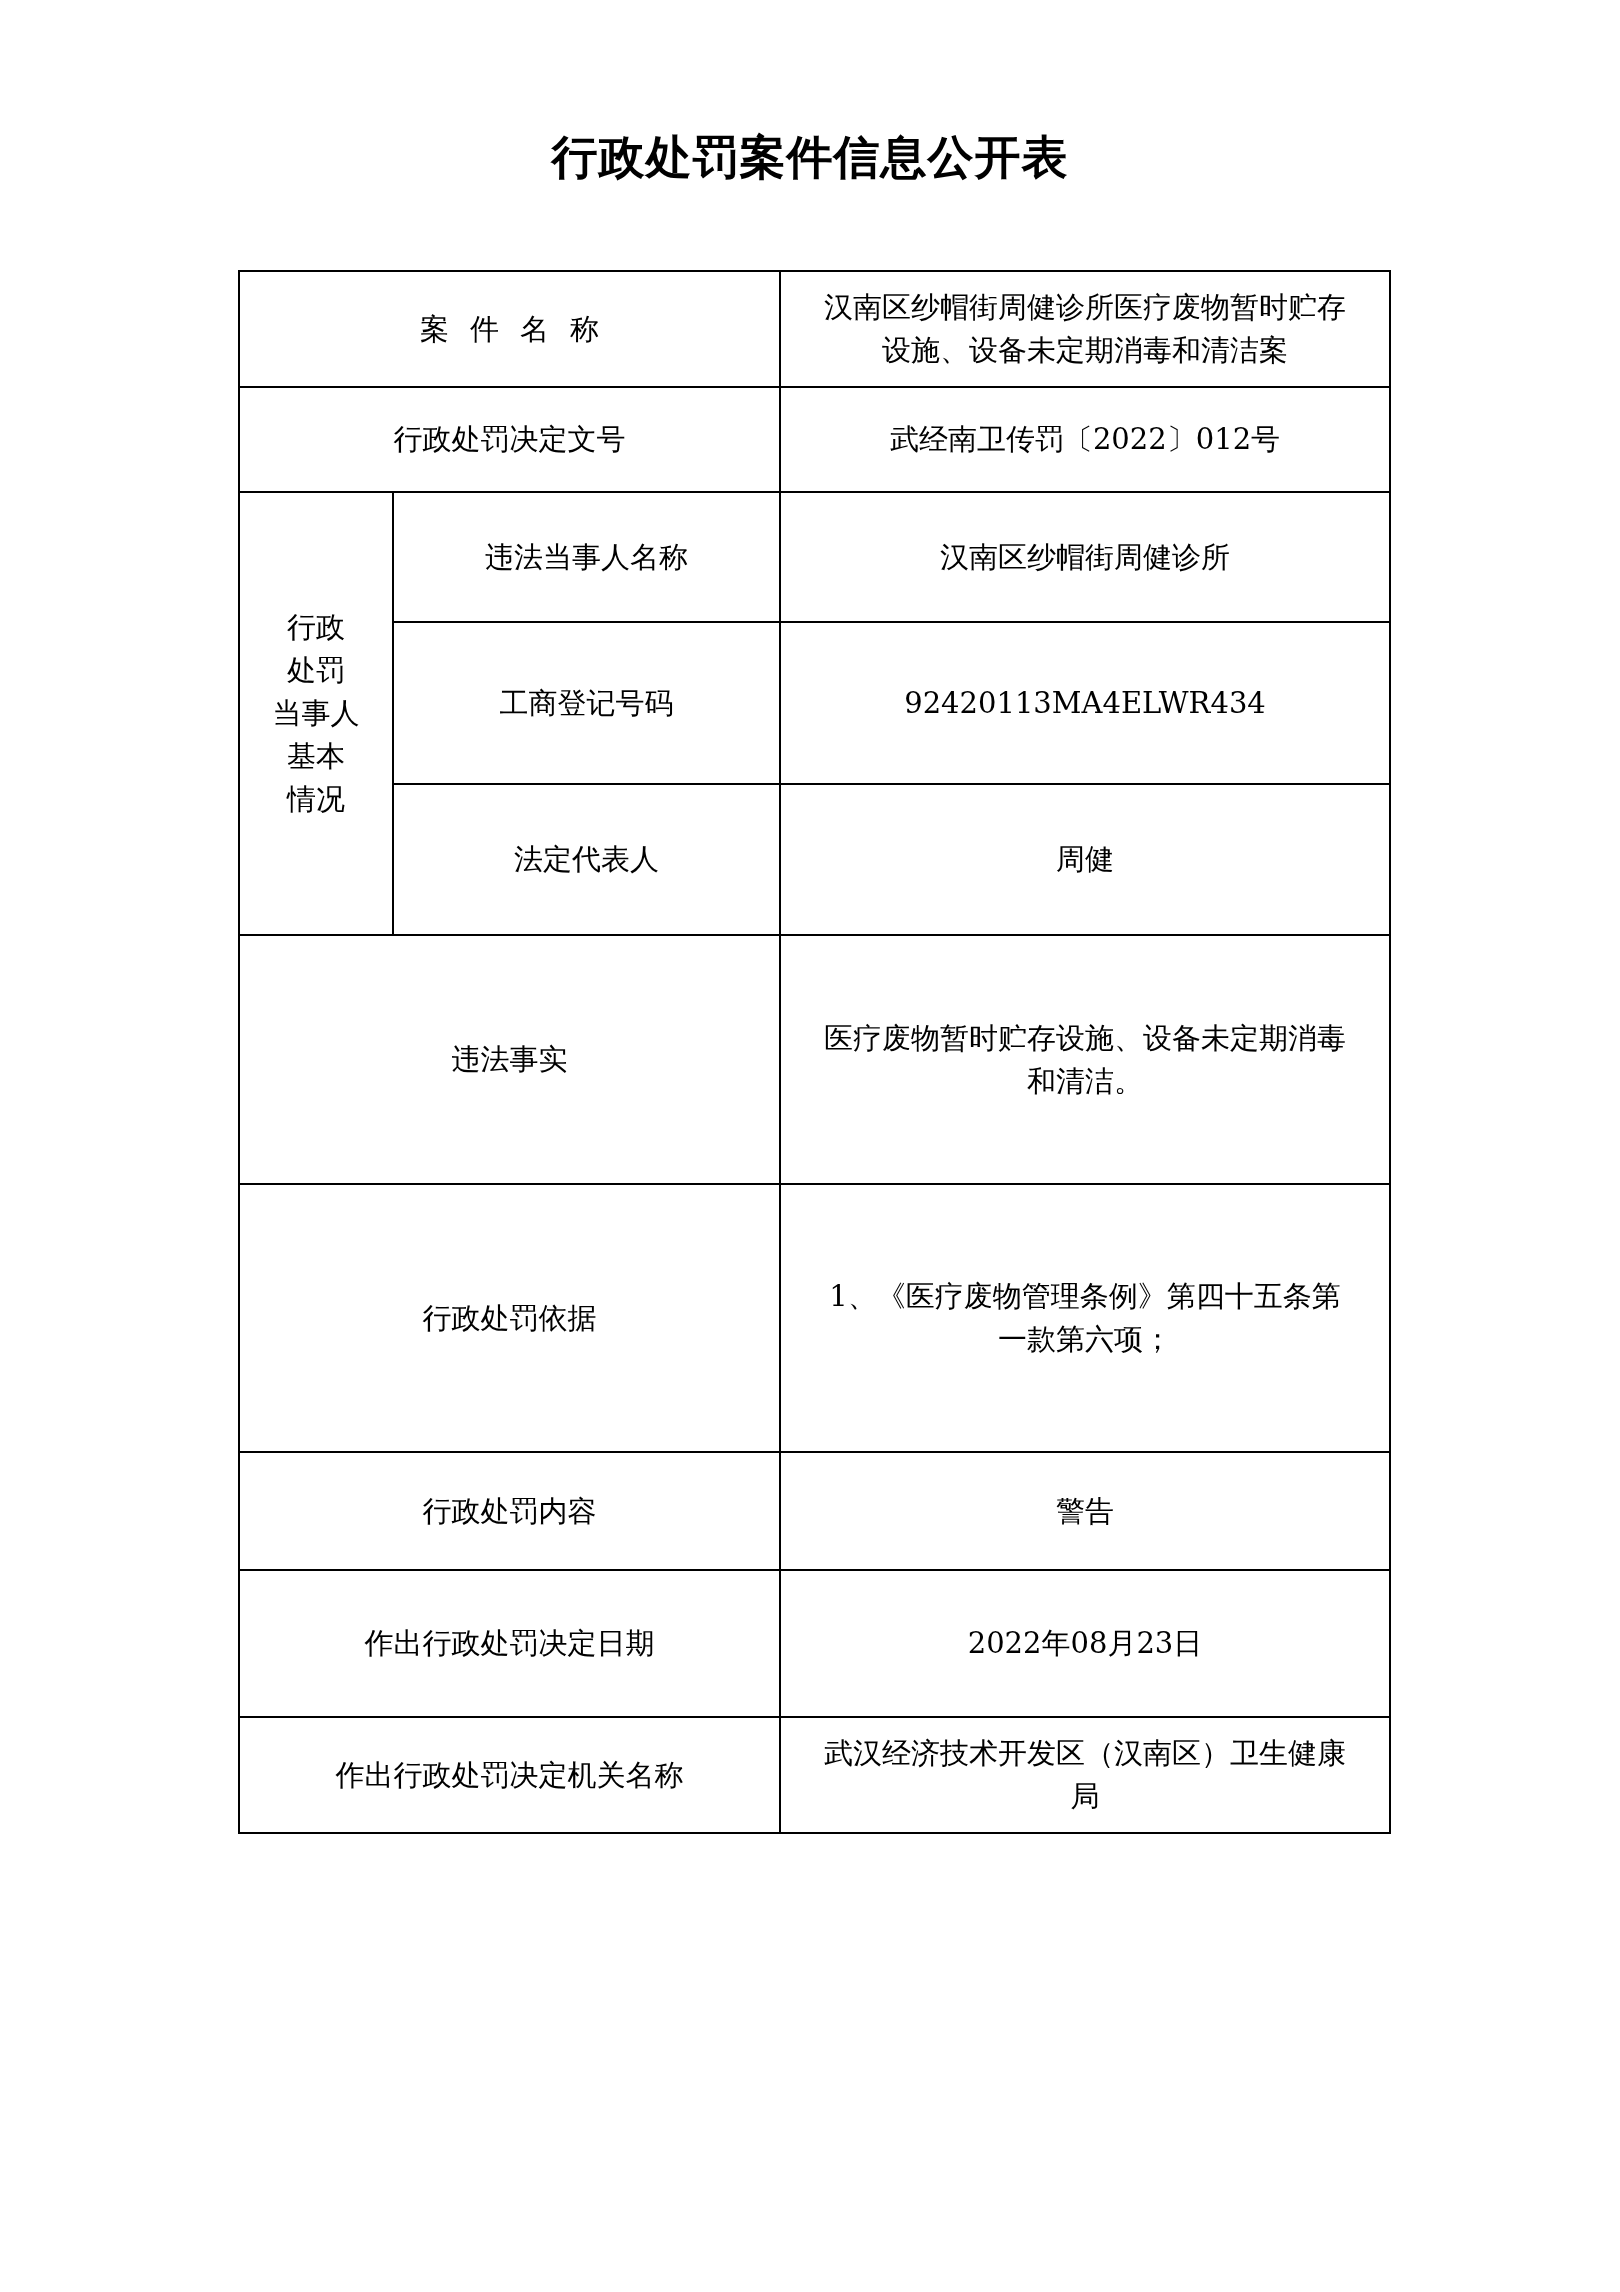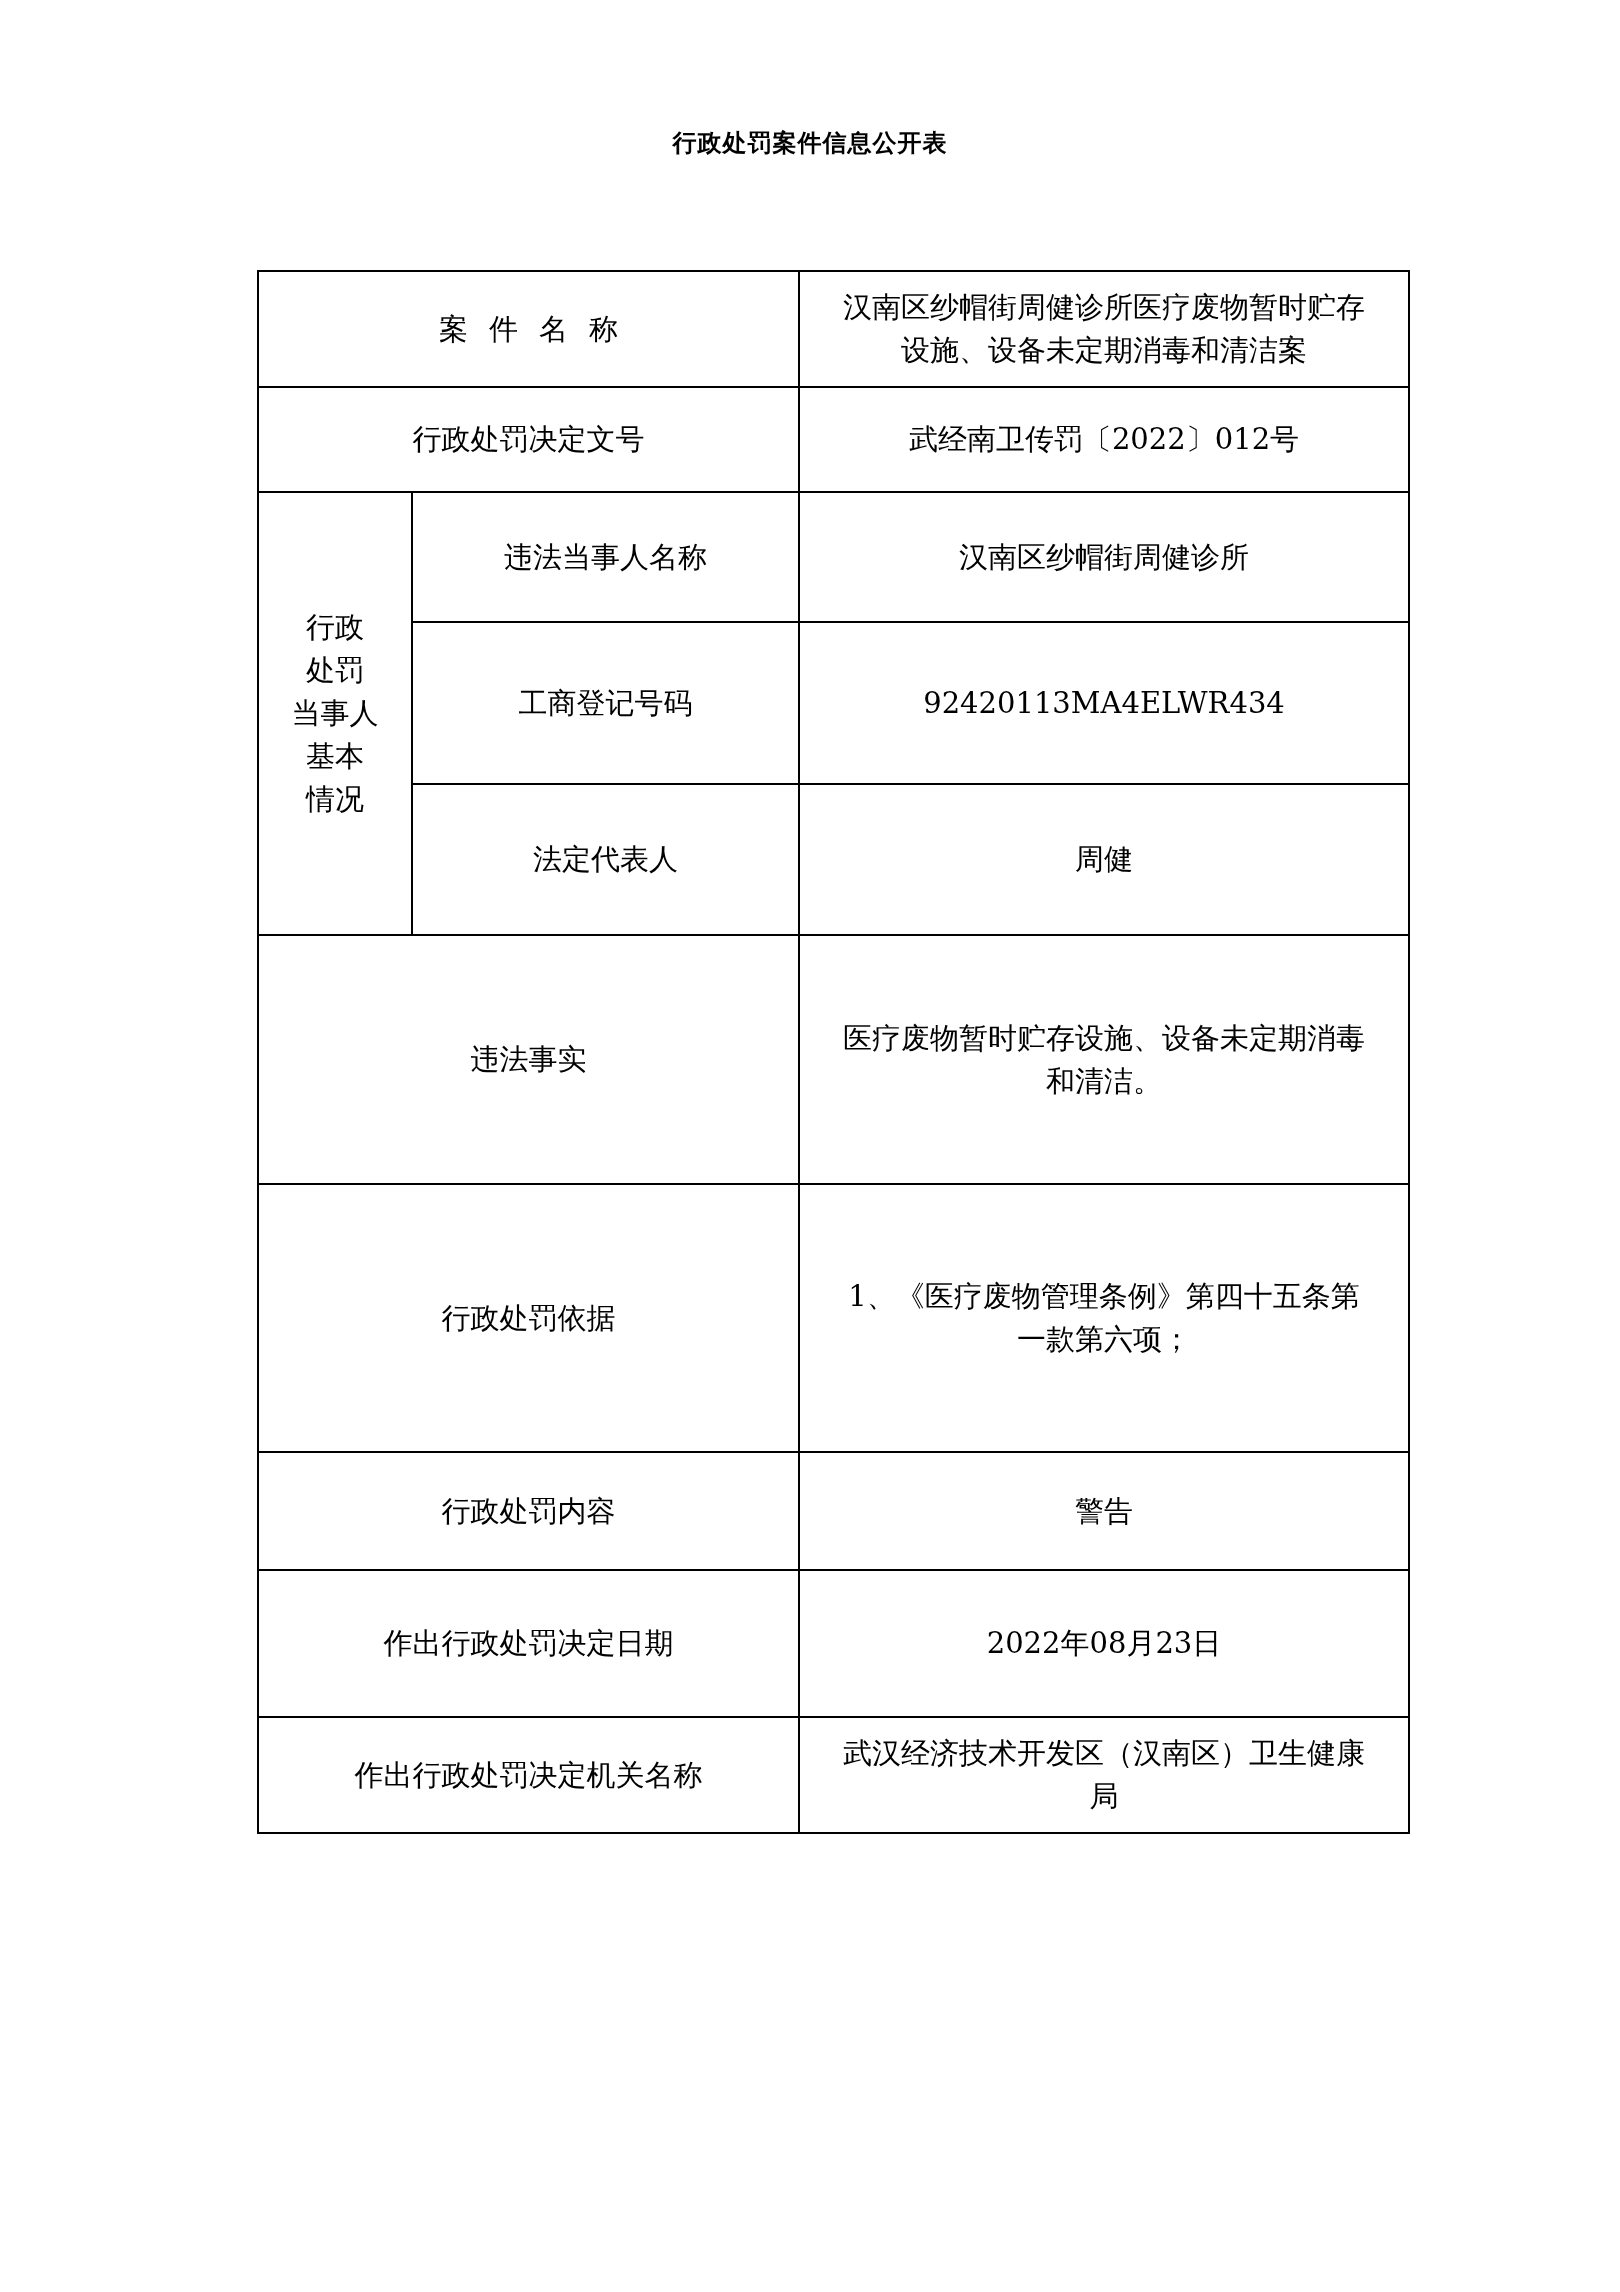--- a/index.html
+++ b/index.html
@@ -11,33 +11,32 @@
     color: #000000;
     font-family: "DejaVu Serif", "Liberation Serif", serif;
     position: relative;
   }
   .doc-title {
     position: absolute;
     top: 127px;
     left: 0;
     width: 100%;
     text-align: center;
-    font-size: 24px;
+    font-size: 46px;
     font-weight: 700;
     letter-spacing: 1px;
   }
   table.penalty {
     position: absolute;
     left: 238px;
     top: 270px;
     width: 1151px;
     border-collapse: collapse;
     table-layout: fixed;
     border: 2.9px solid #000;
-    margin-left: 19px;
   }
   table.penalty td {
     border: 2.9px solid #000;
     text-align: center;
     vertical-align: middle;
     font-size: 29px;
     line-height: 43px;
     padding: 2px 5.9px;
     white-space: pre-line;
     overflow: hidden;

